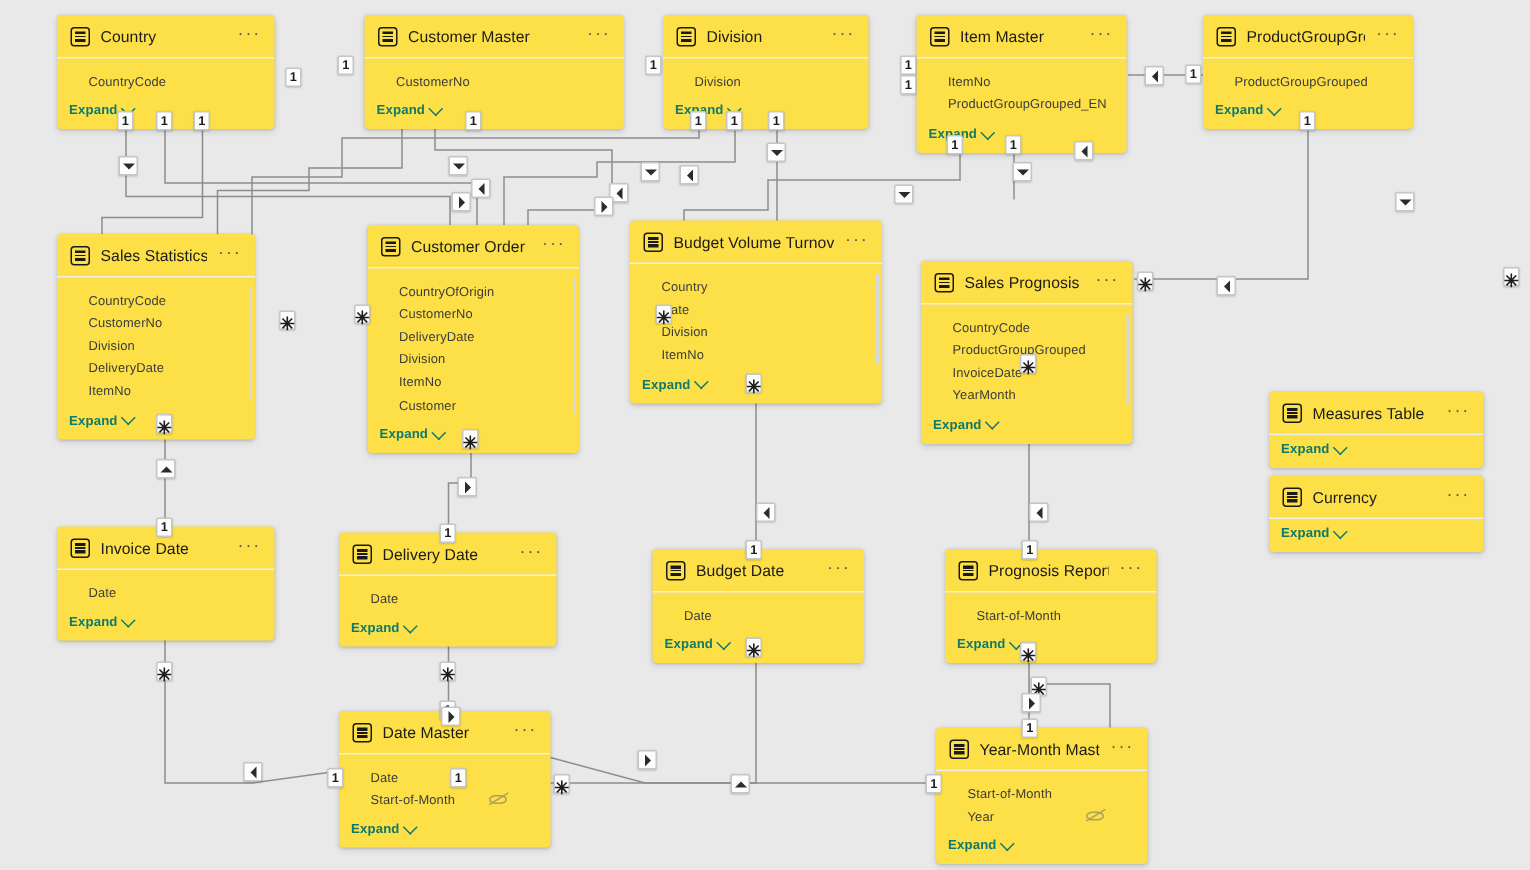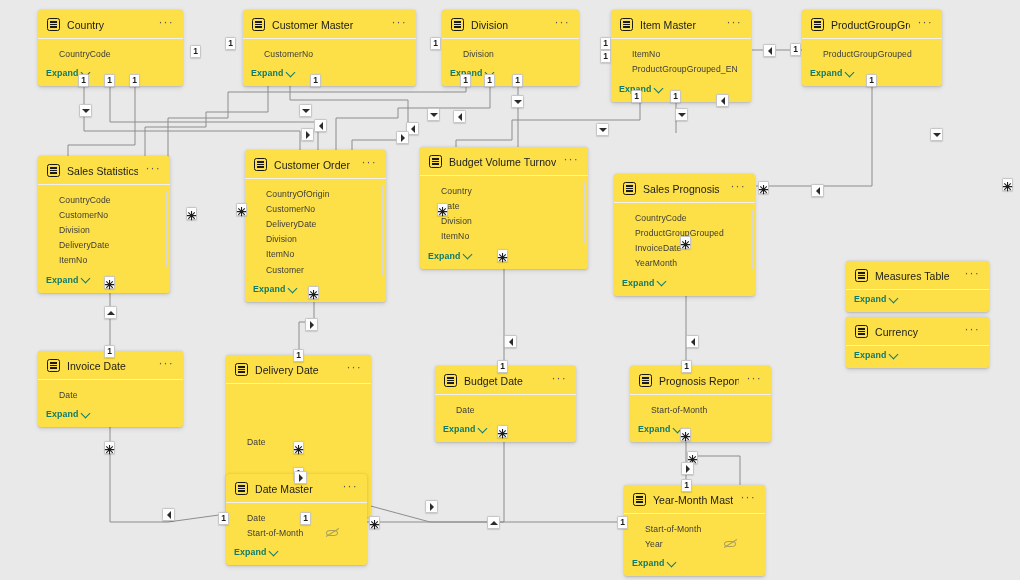--- a/index.html
+++ b/index.html
@@ -570,21 +570,21 @@
         <div class="tbl-fields">
           <div class="fld">
             <span class="fname">Date</span>
           </div>
         </div>
         <div class="tbl-expand">
           <span>Expand</span>
           <span class="chev"></span>
         </div>
       </div>
-      <div class="tbl" style="left: 226px; top: 355px; width: 145px; min-height: 64px; gap: 43px;">
+      <div class="tbl" style="left: 226px; top: 355px; width: 145px; min-height: 64px;">
         <div class="tbl-head">
           <span class="tbl-icon">
             <i></i>
           </span>
           <span class="tbl-title">Delivery Date</span>
           <span class="tbl-ellipsis">···</span>
         </div>
         <div class="tbl-fields">
           <div class="fld">
             <span class="fname">Date</span>

